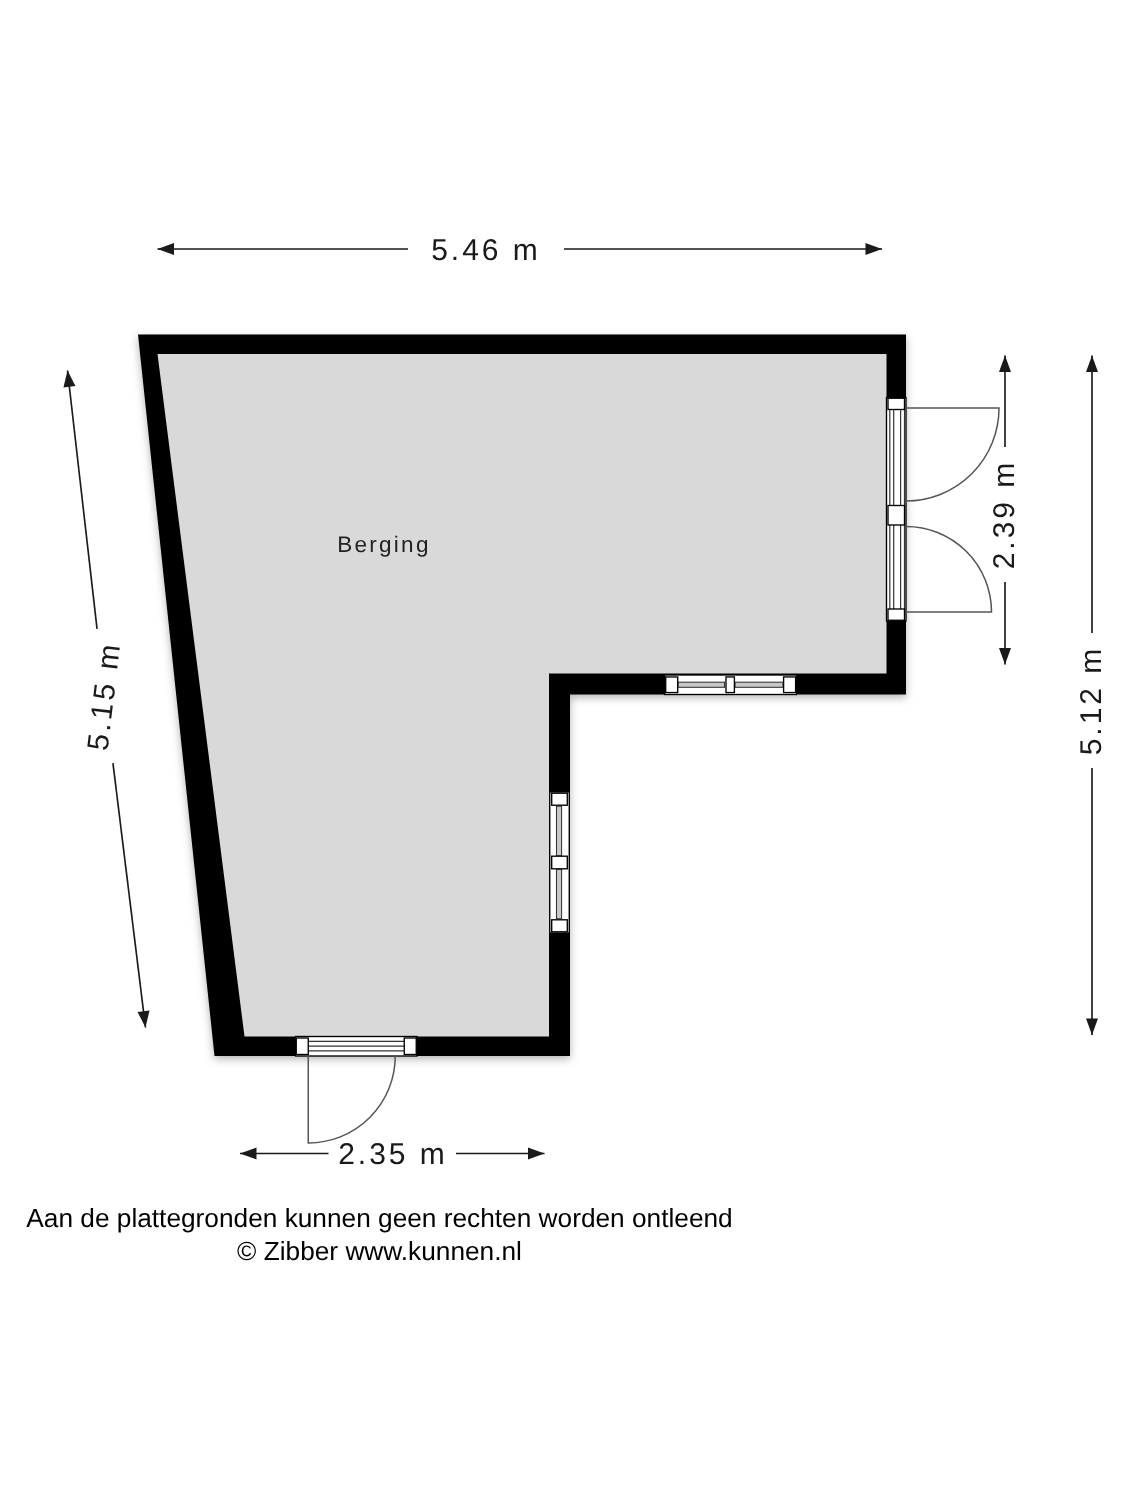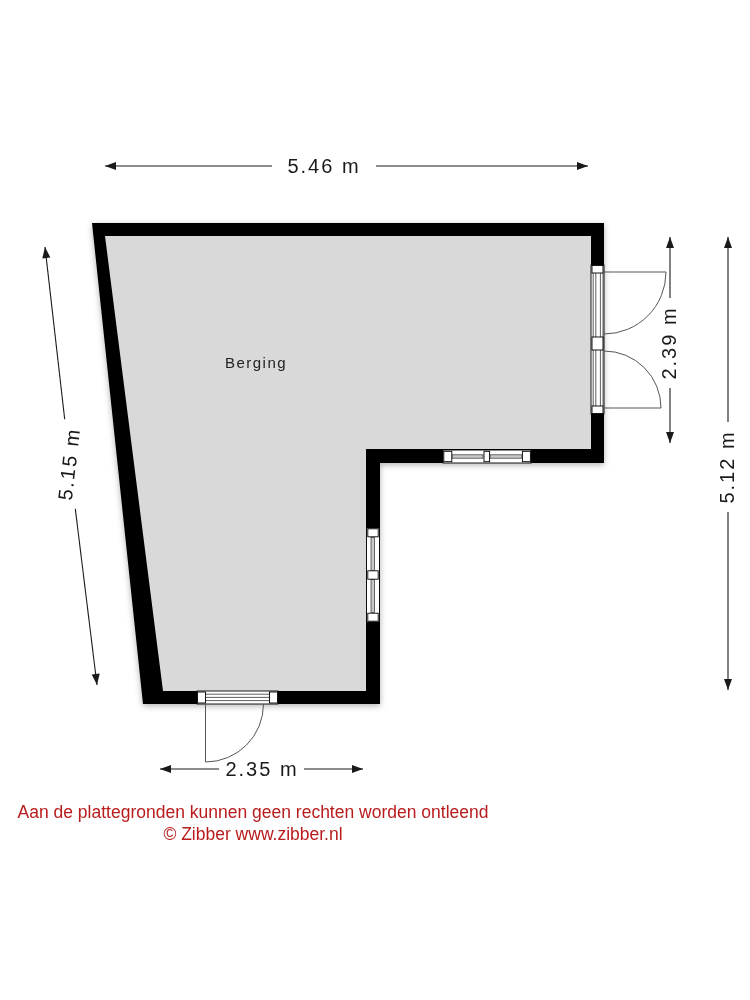--- a/index.html
+++ b/index.html
@@ -19,21 +19,21 @@
     font-family:"Liberation Sans",sans-serif;text-anchor:middle;
   }
   .opening-bg{fill:#ffffff;stroke:#000000;stroke-width:0.9;}
   .jamb{fill:#ffffff;stroke:#000000;stroke-width:0.9;}
   .frame-line{stroke:#333333;stroke-width:0.8;fill:none;}
   .glass{fill:#c8c8c8;stroke:#333333;stroke-width:0.7;}
   .swing{stroke:#555555;stroke-width:1;fill:none;}
   .walls{filter:drop-shadow(0 2px 3px rgba(0,0,0,0.30));}
   .footer{
     position:absolute;left:0;top:801px;width:506px;text-align:center;
-    color:#b91c1c;font-size:17.5px;line-height:22px;
+    color:#000000;font-size:17.5px;line-height:22px;
     font-family:"Liberation Sans",sans-serif;
   }
 </style>
 </head>
 <body>
 
 <svg width="750" height="1000" viewBox="0 0 750 1000">
 
   <g>
     <polygon class="walls" points="92,223 604,223 604,463 380,463 380,704 143,704" fill="#000000"></polygon>
@@ -119,14 +119,14 @@
     <line class="dim-line" x1="160" y1="769" x2="219" y2="769"></line>
     <line class="dim-line" x1="304" y1="769" x2="363" y2="769"></line>
     <polygon class="dim-head" points="160,769 171,765 171,773"></polygon>
     <polygon class="dim-head" points="363,769 352,765 352,773"></polygon>
     <text class="dim-label" x="262" y="776">2.35 m</text>
   </g>
 </svg>
 
 <div class="footer">
   <div>Aan de plattegronden kunnen geen rechten worden ontleend</div>
-  <div>© Zibber www.zibber.nl</div>
+  <div>© Zibber www.kunnen.nl</div>
 </div>
 
 </body></html>

